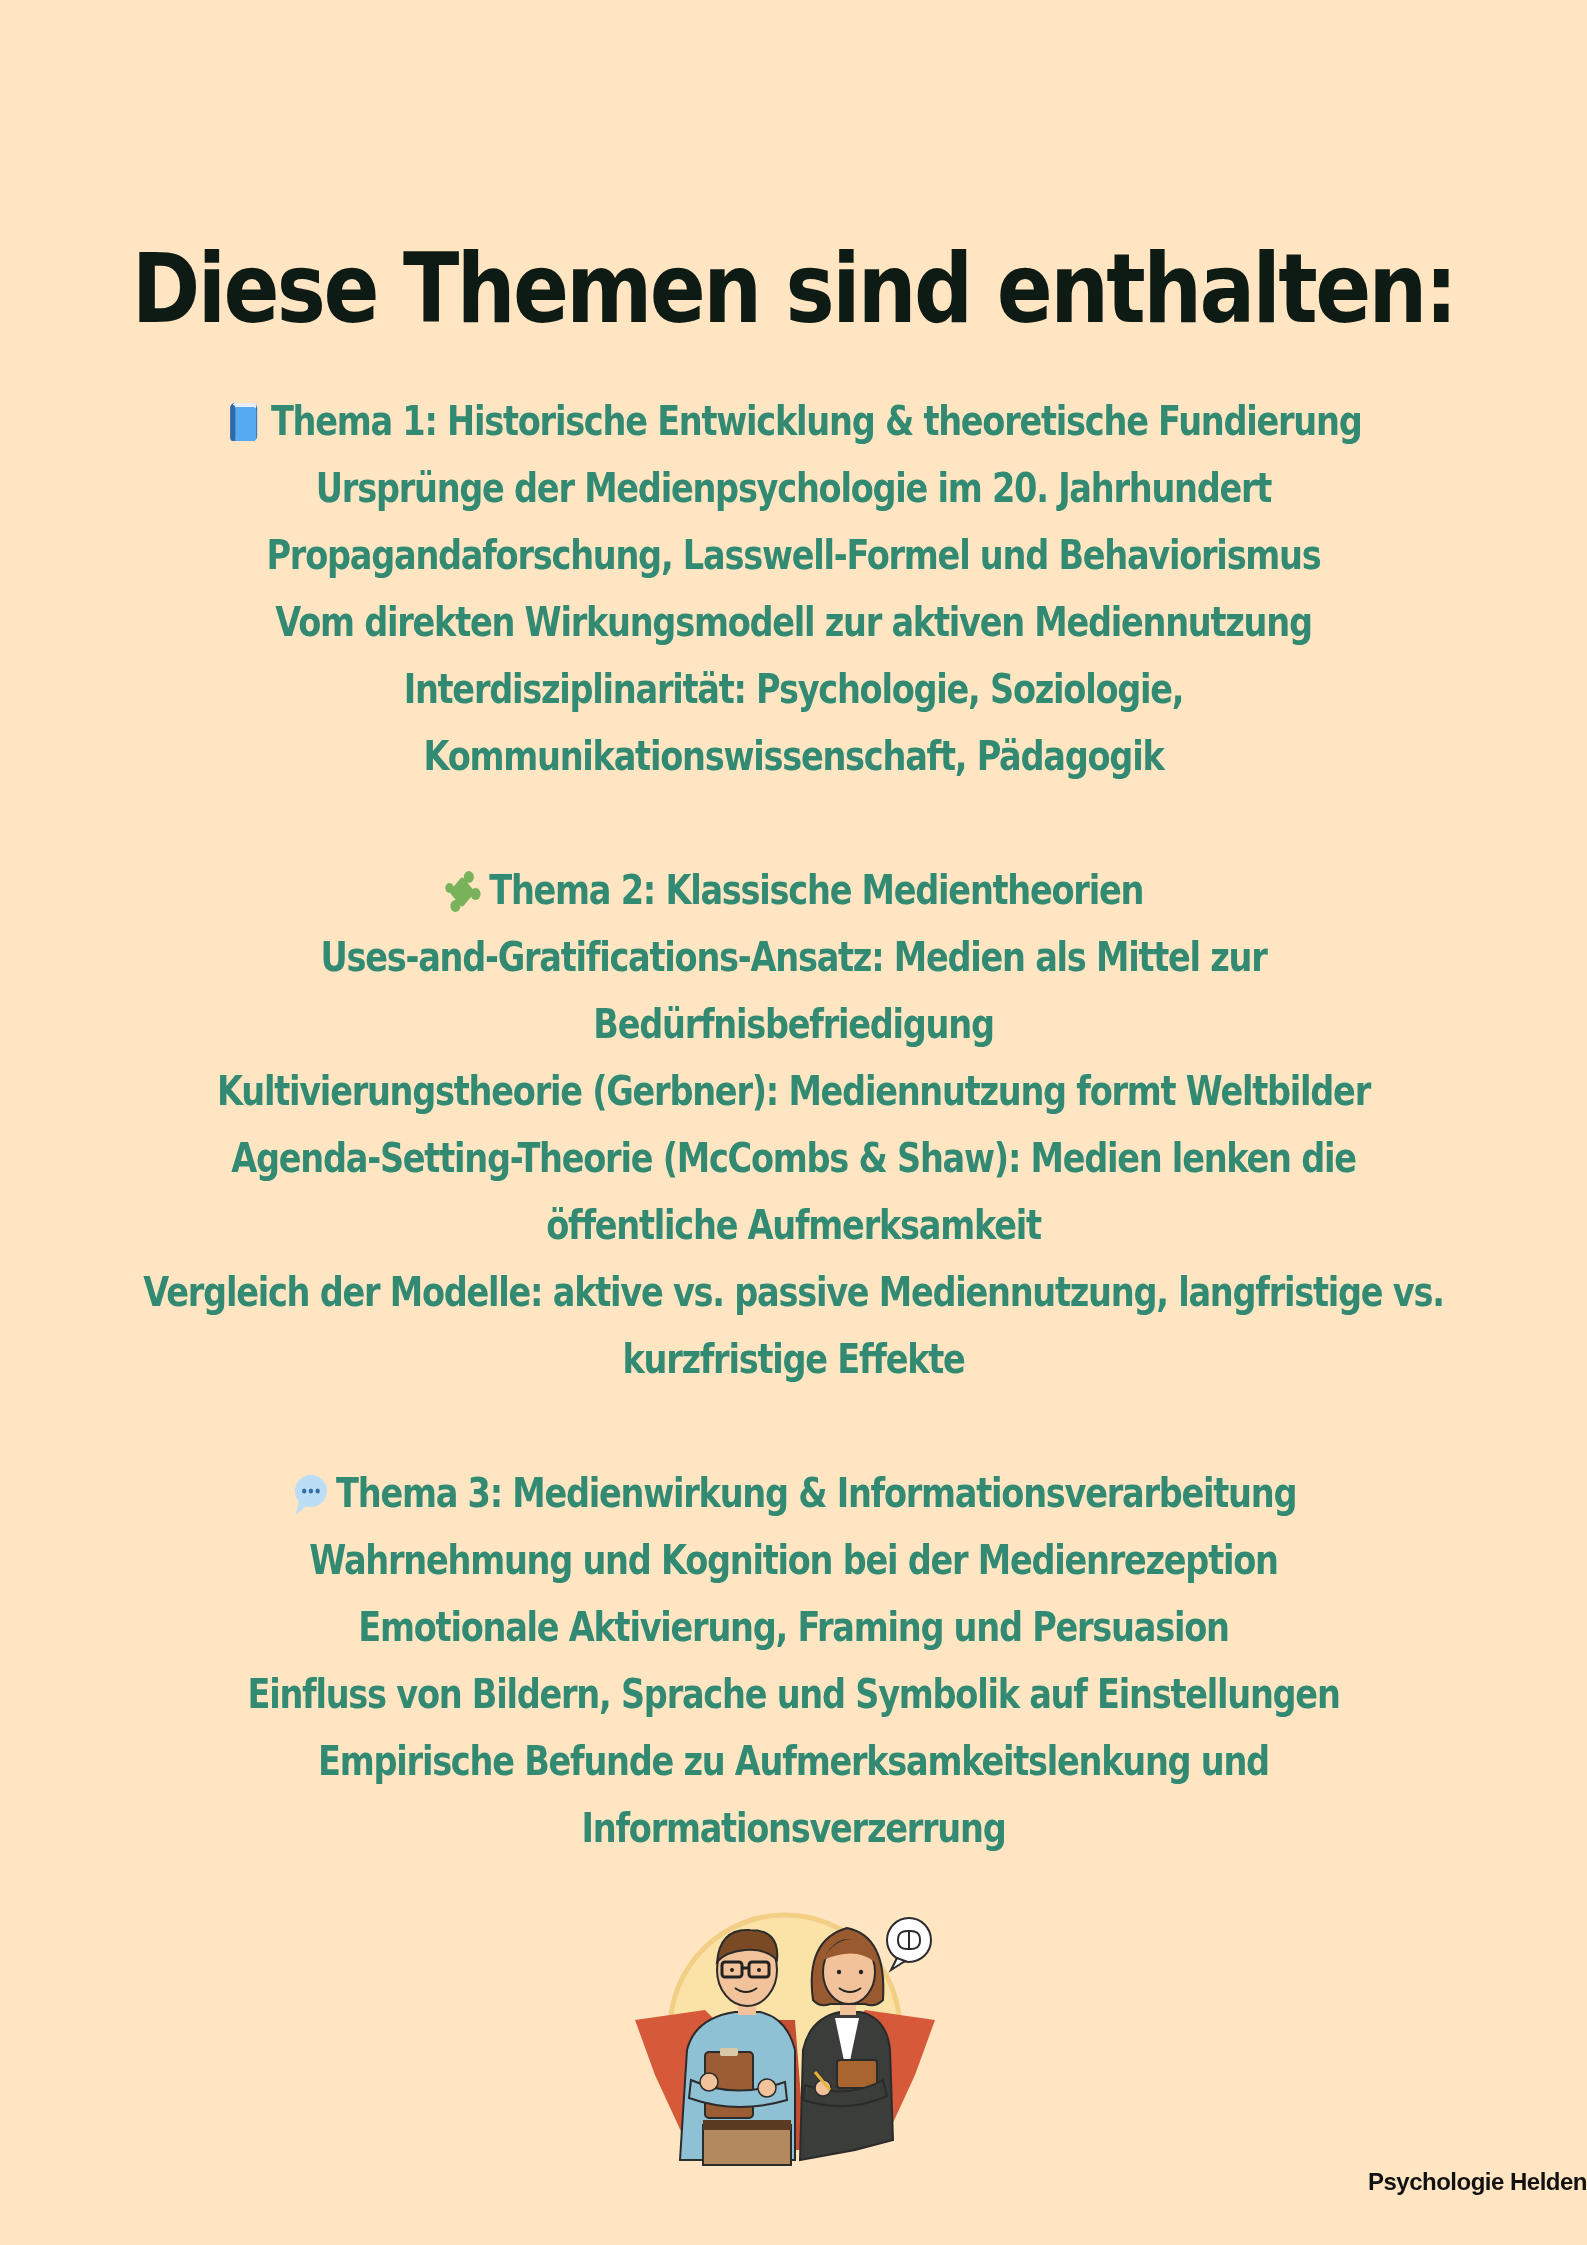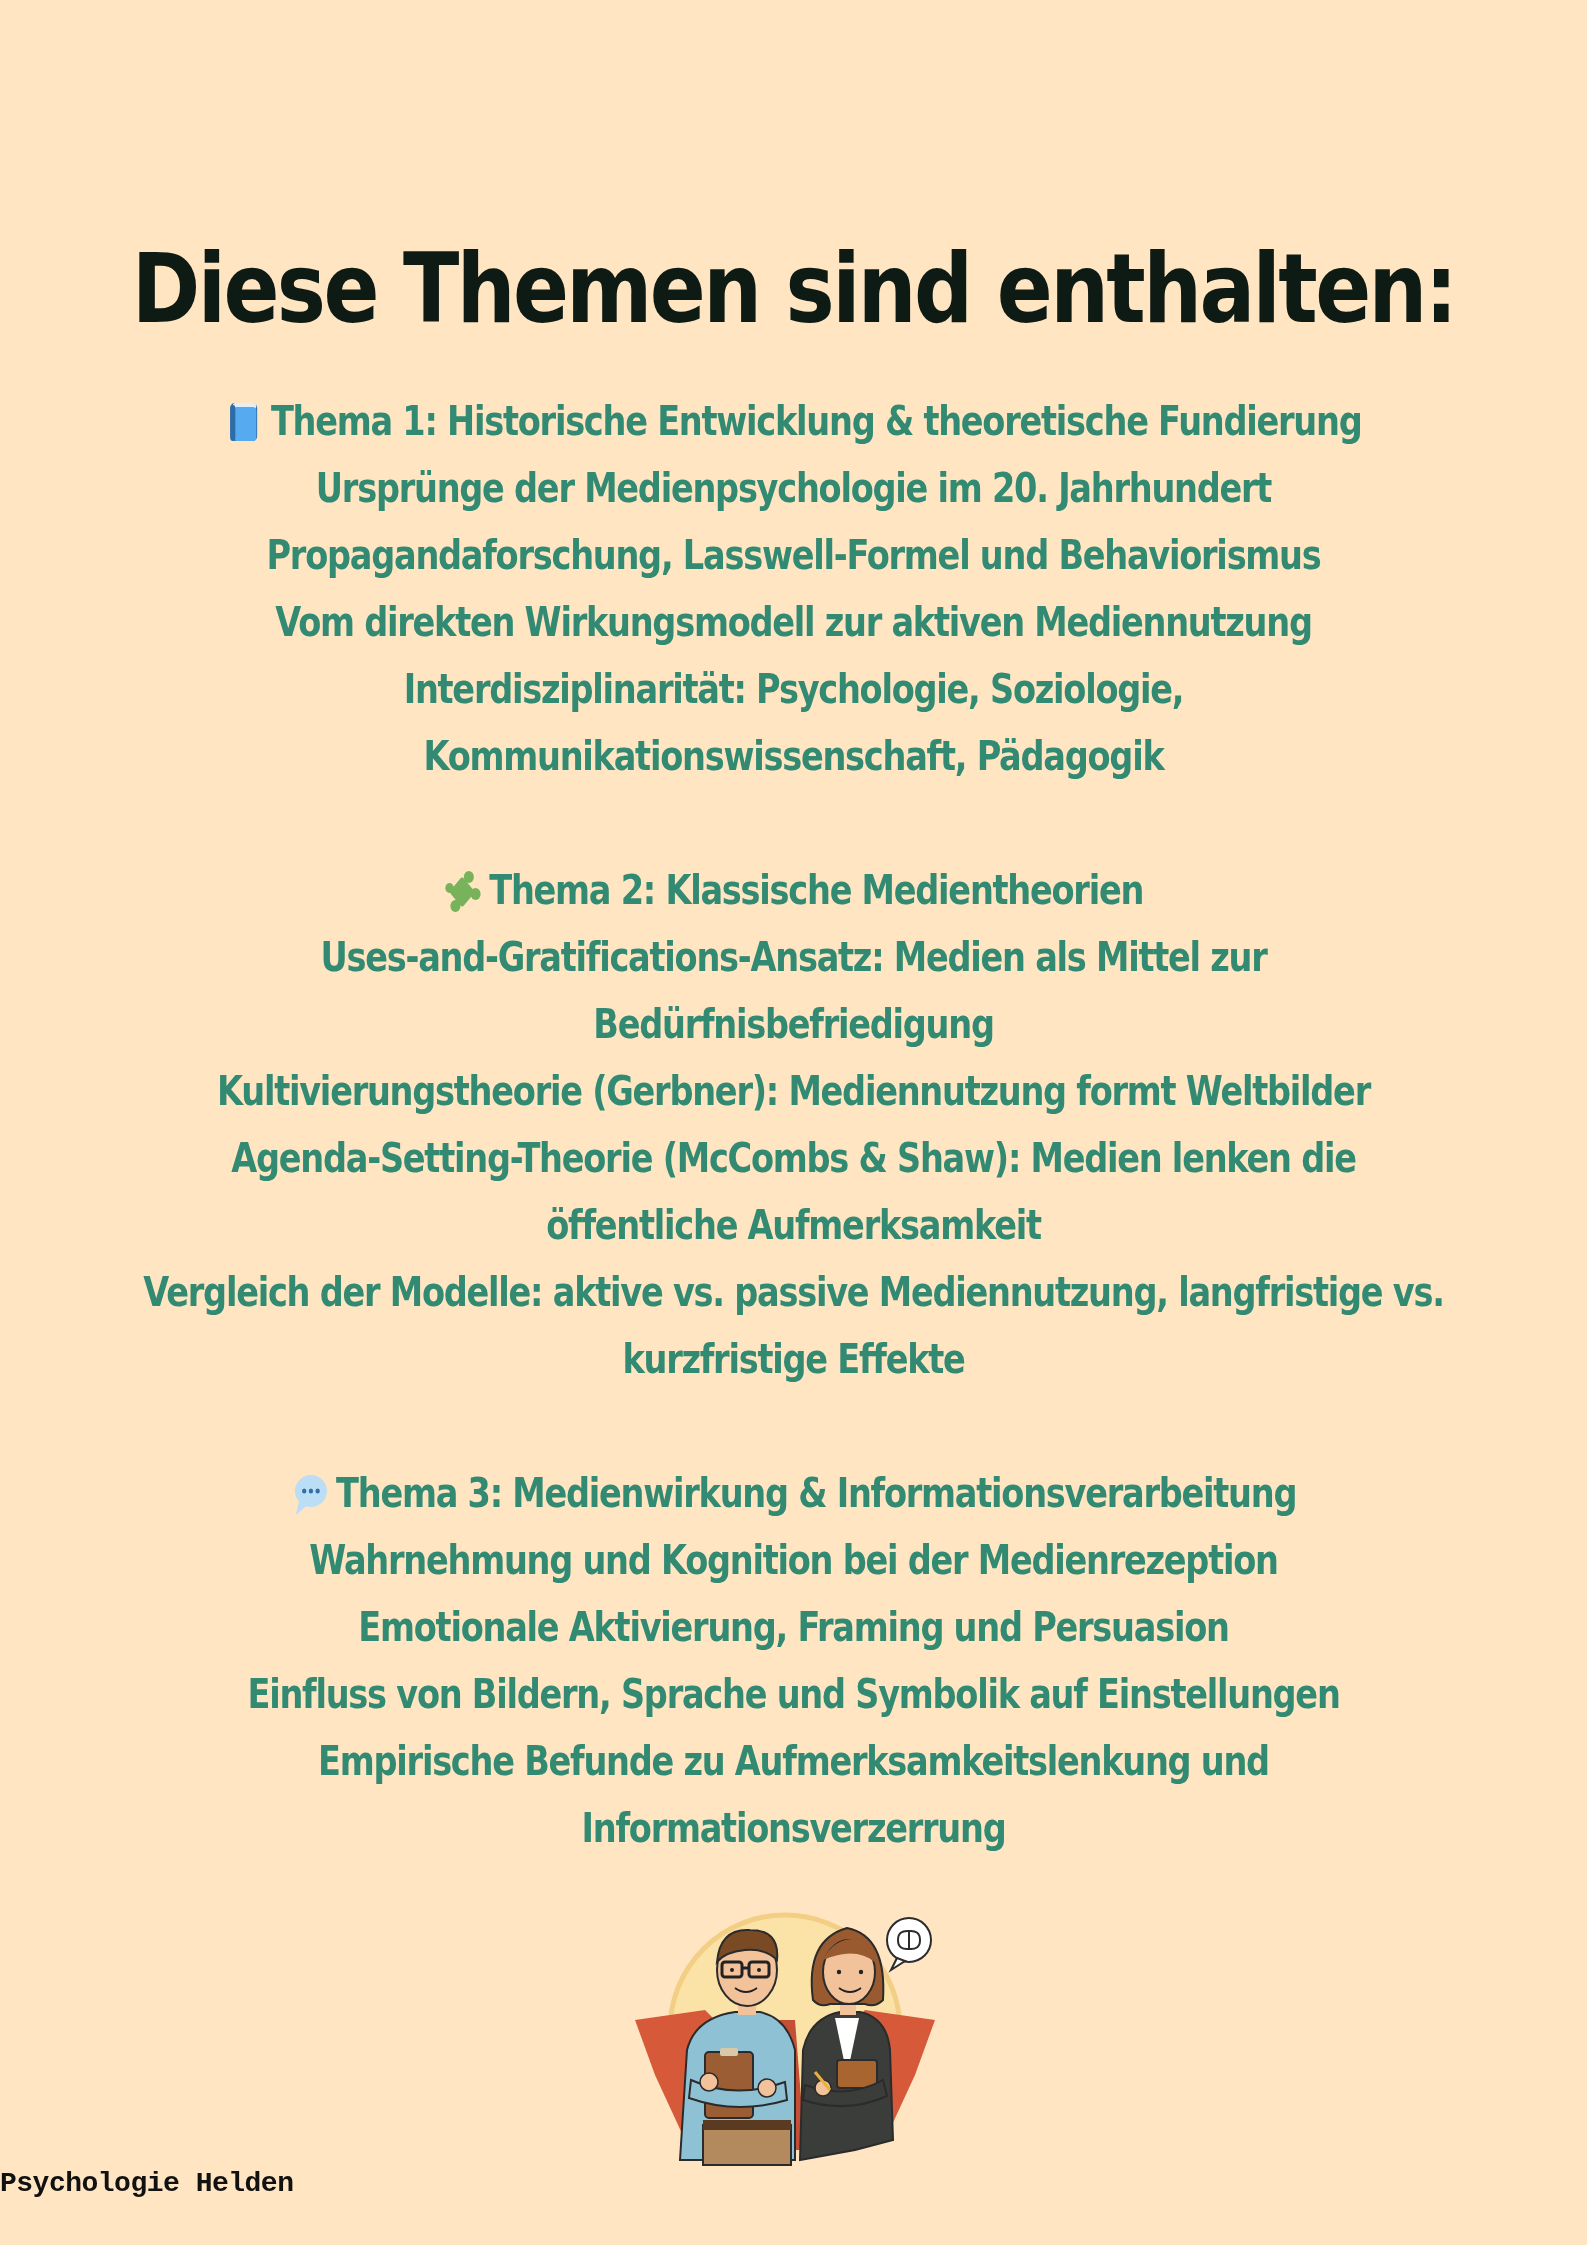--- a/index.html
+++ b/index.html
@@ -80,24 +80,24 @@
       height: 270px;
     }
     .logo-wrap svg {
       display: block;
     }
     .brand-name {
       position: absolute;
       top: 2168px;
       left: 0;
       width: 1587px;
-      text-align: left;
-      font-family: Liberation Mono, monospace;
+      text-align: right;
+      font-family: Liberation Sans, sans-serif;
       font-weight: bold;
-      font-size: 28px;
+      font-size: 24px;
       color: #111111;
       letter-spacing: -0.5px;
     }
   </style>
 </head>
 <body>
 
 <h1 class="page-title">Diese Themen sind enthalten:</h1>
 
 <div class="topics">

